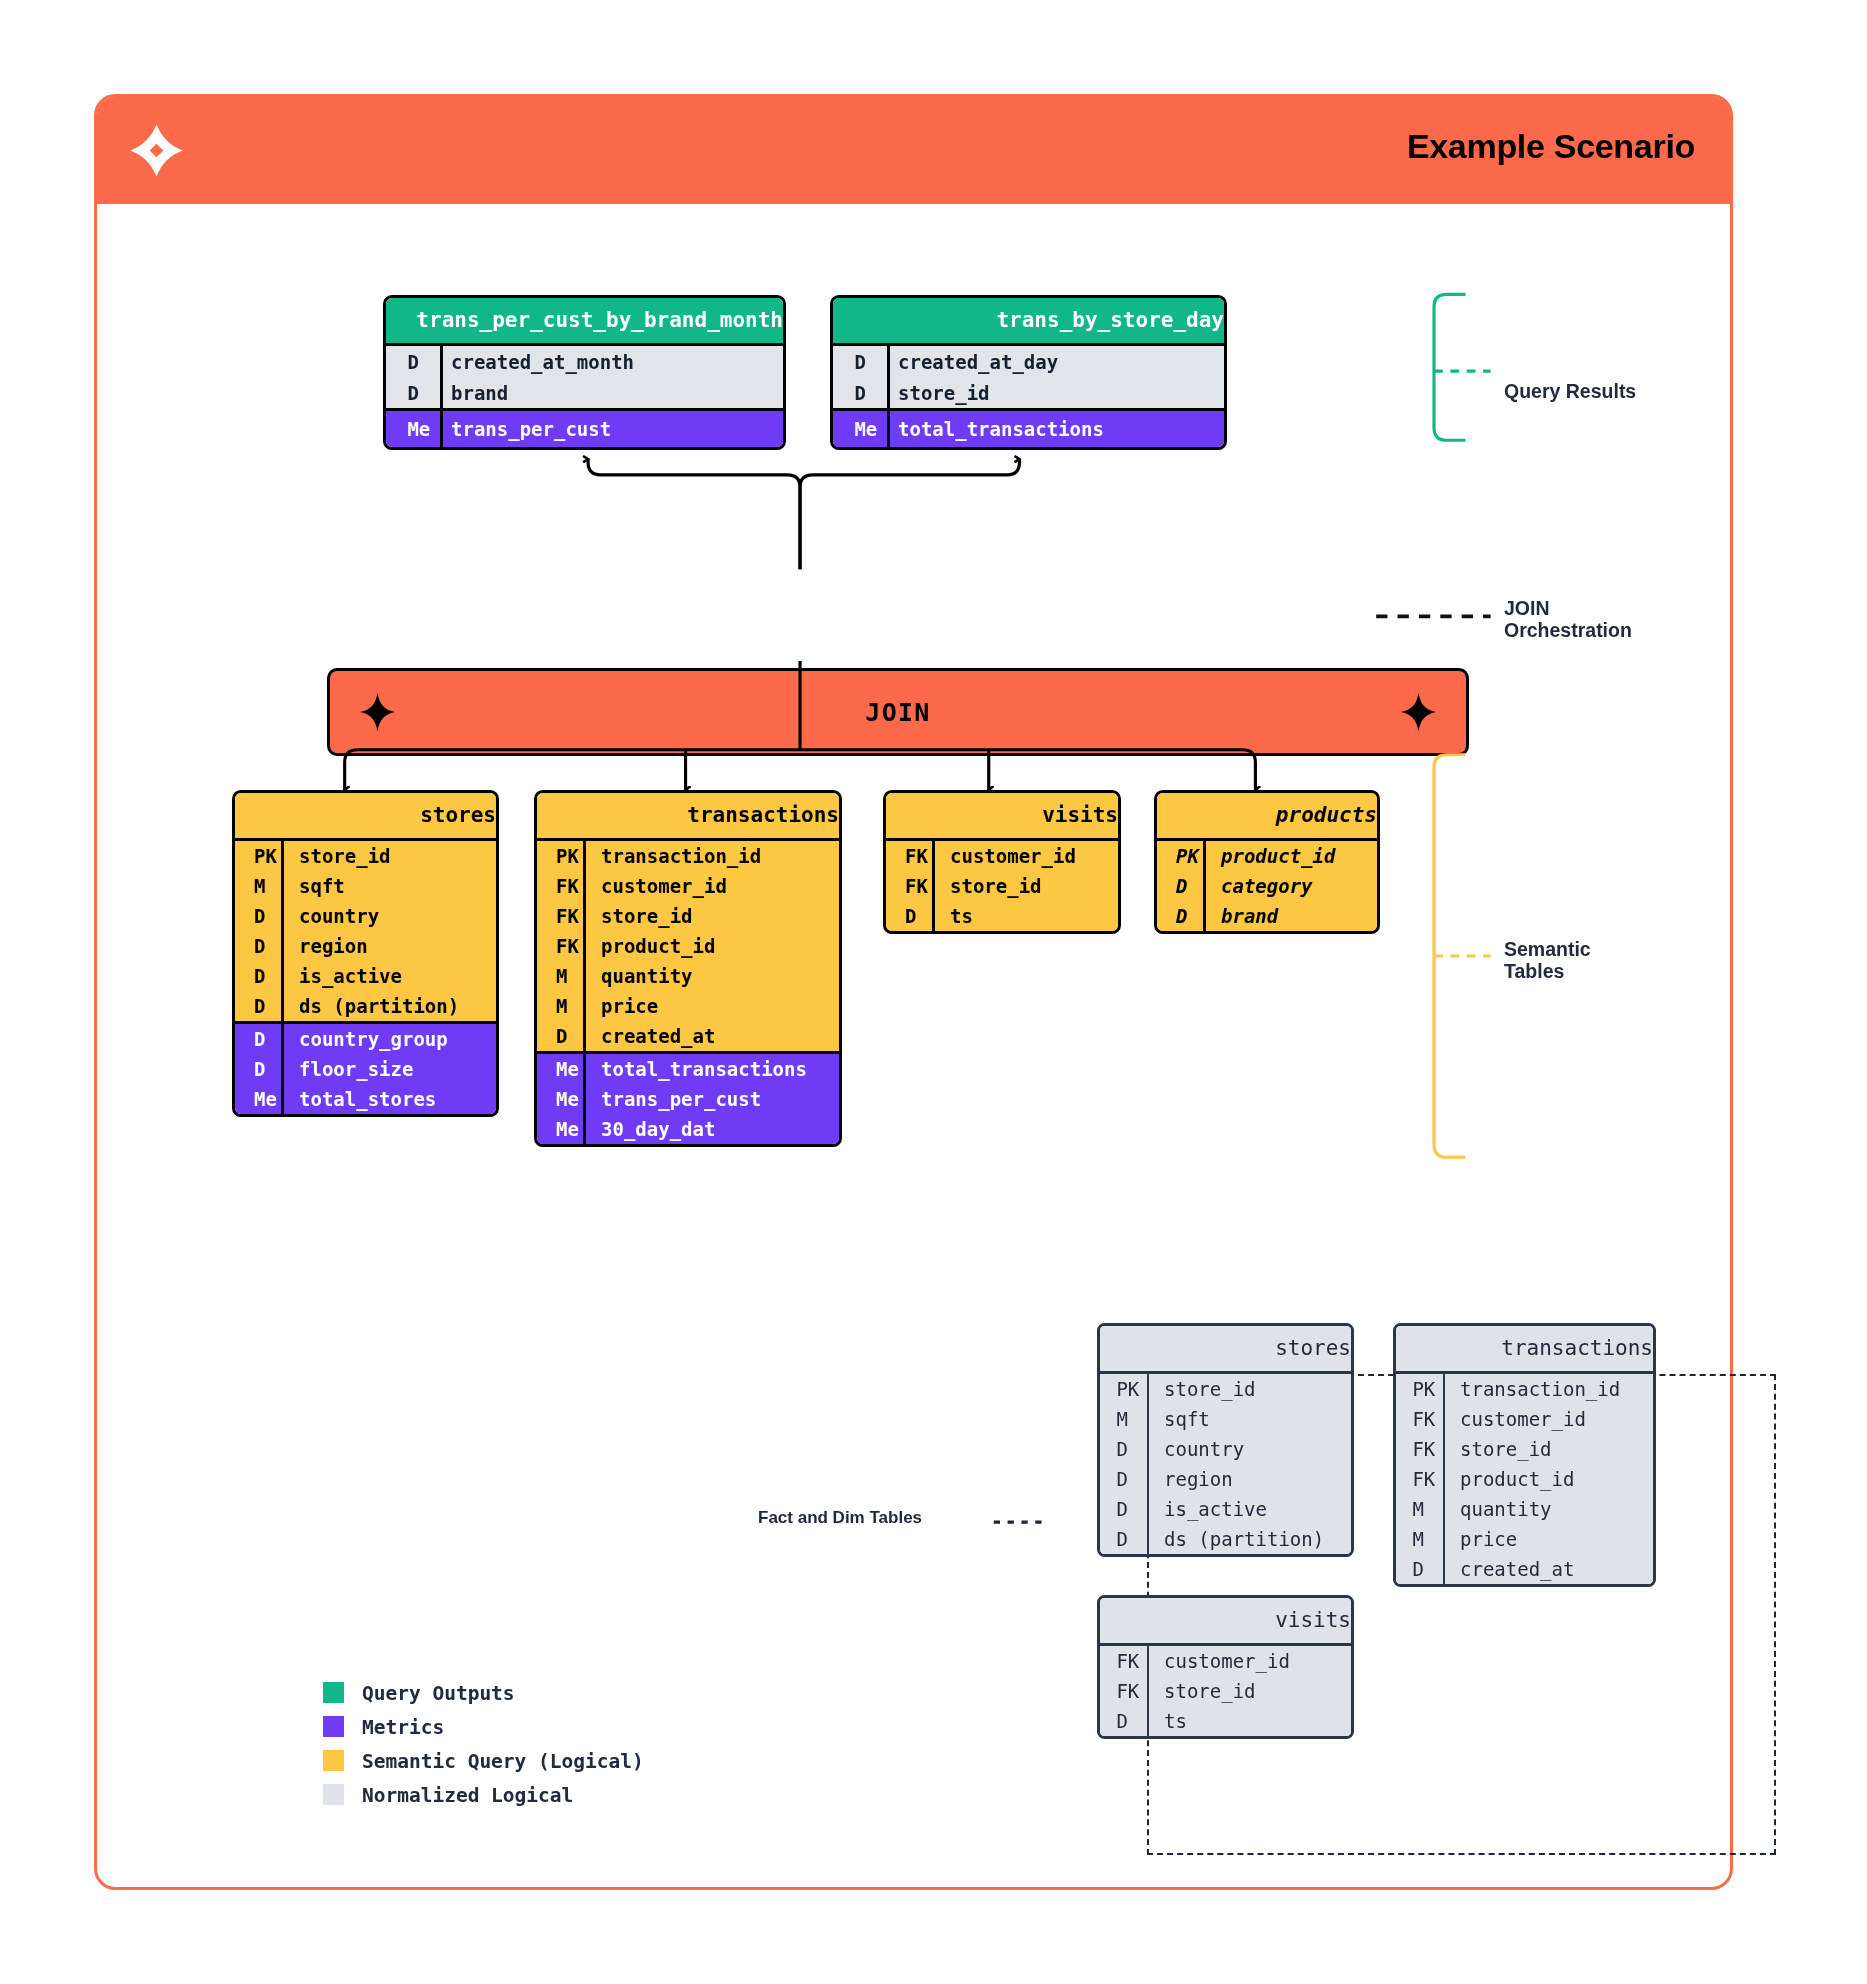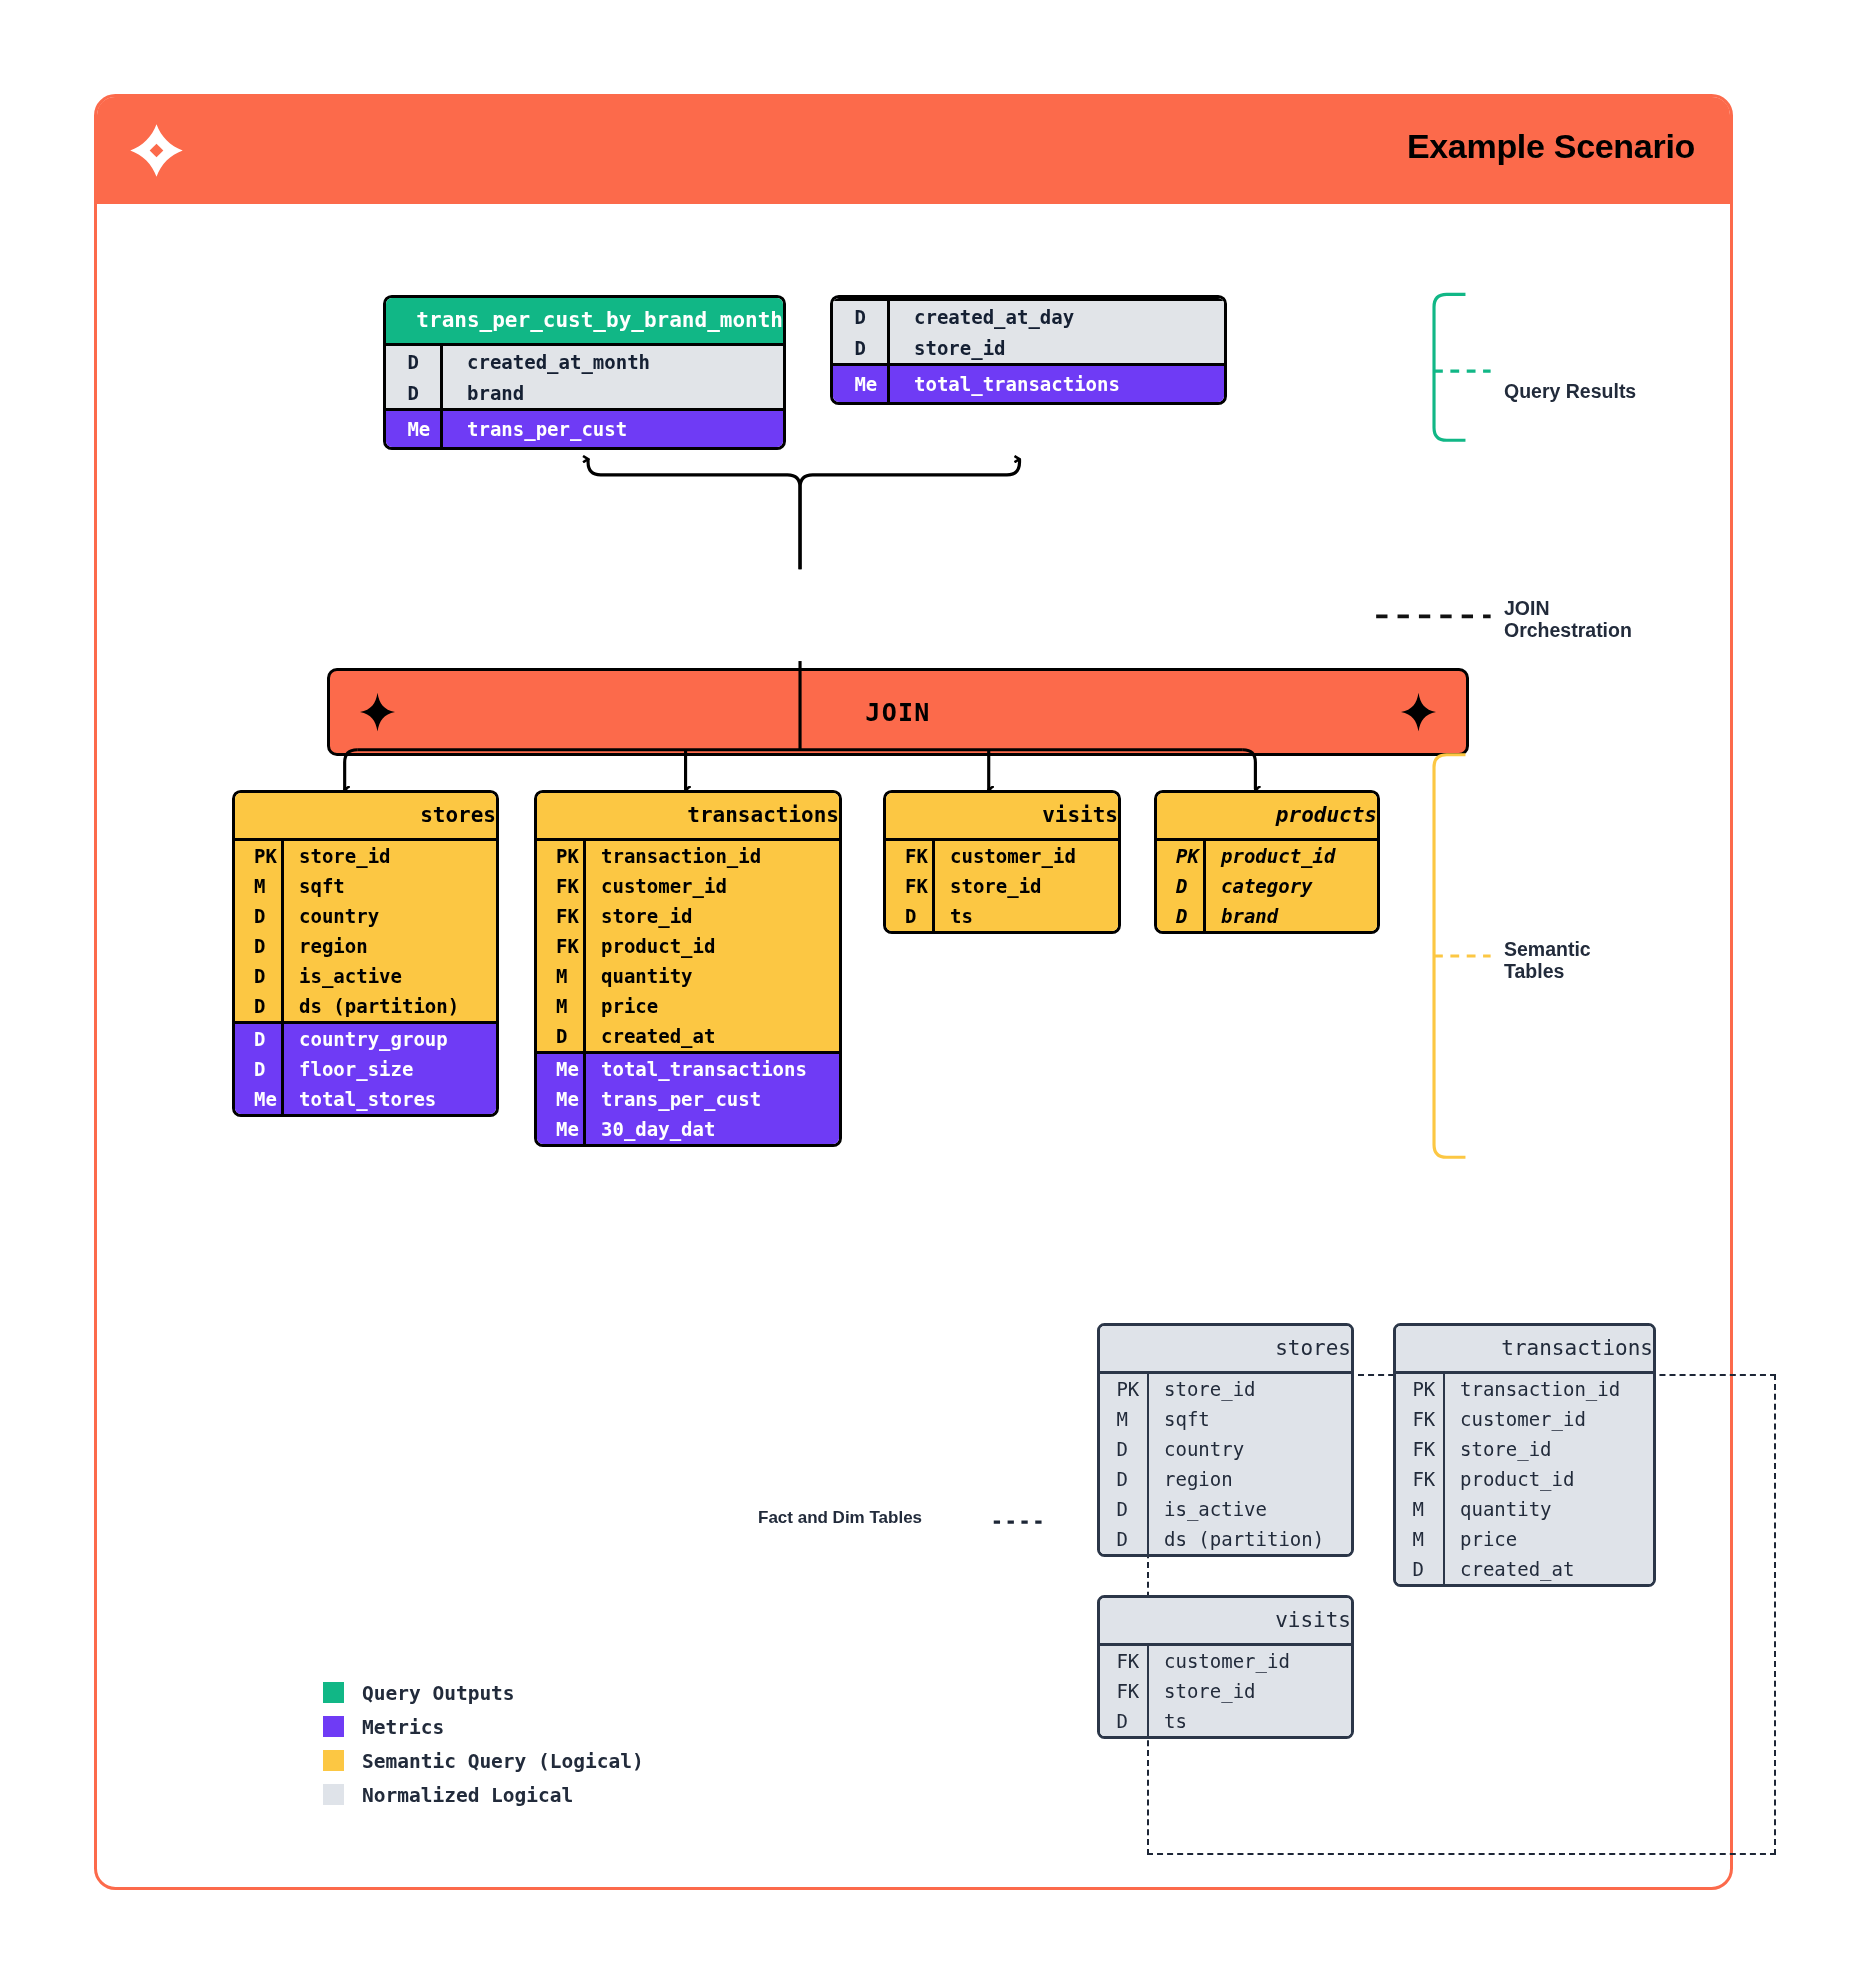--- a/index.html
+++ b/index.html
@@ -25,21 +25,21 @@
   .row .v{flex:1 1 auto;box-sizing:border-box;font-weight:bold;}
 
   
   .qr .hd{background:#11b786;color:#fff;font-size:21px;padding:10px 0 11.3px;}
   .qr .dim{background:#e1e4e8;border-top:3.1px solid #000;}
   .qr .dim .row{height:31px;color:#152033;font-size:19px;}
   .qr .met{background:#6f3bf5;border-top:3.1px solid #000;}
   .qr .met .row{height:36px;color:#fff;font-size:19px;}
   .qr .row .k{width:57px;padding-left:21.4px;border-right:3.1px solid #000;height:100%;
               display:flex;align-items:center;}
-  .qr .row .v{padding-left:24px;}
+  .qr .row .v{padding-left:8px;}
 
   
   .sem .hd{background:#fcc743;color:#000;font-size:21px;padding:10px 0 11.3px;
            border-bottom:3.1px solid #000;}
   .sem .dim{background:#fcc743;}
   .sem .met{background:#6f3bf5;border-top:3.1px solid #000;}
   .sem .row{height:30px;font-size:19px;}
   .sem .dim .row{color:#000;}
   .sem .met .row{color:#fff;}
   .sem .row .k{width:49px;padding-left:19px;border-right:3.1px solid #000;height:100%;
@@ -134,20 +134,21 @@
         </div>
       </div>
       <div class="seg met">
         <div class="row">
           <span class="k">Me</span>
           <span class="v">trans_per_cust</span>
         </div>
       </div>
     </div>
     <div class="box qr" style="left: 733px; top: 198px; width: 397px;">
+      <div class="hd">trans_by_store_day</div>
       <div class="seg dim">
         <div class="row">
           <span class="k">D</span>
           <span class="v">created_at_day</span>
         </div>
         <div class="row">
           <span class="k">D</span>
           <span class="v">store_id</span>
         </div>
       </div>

